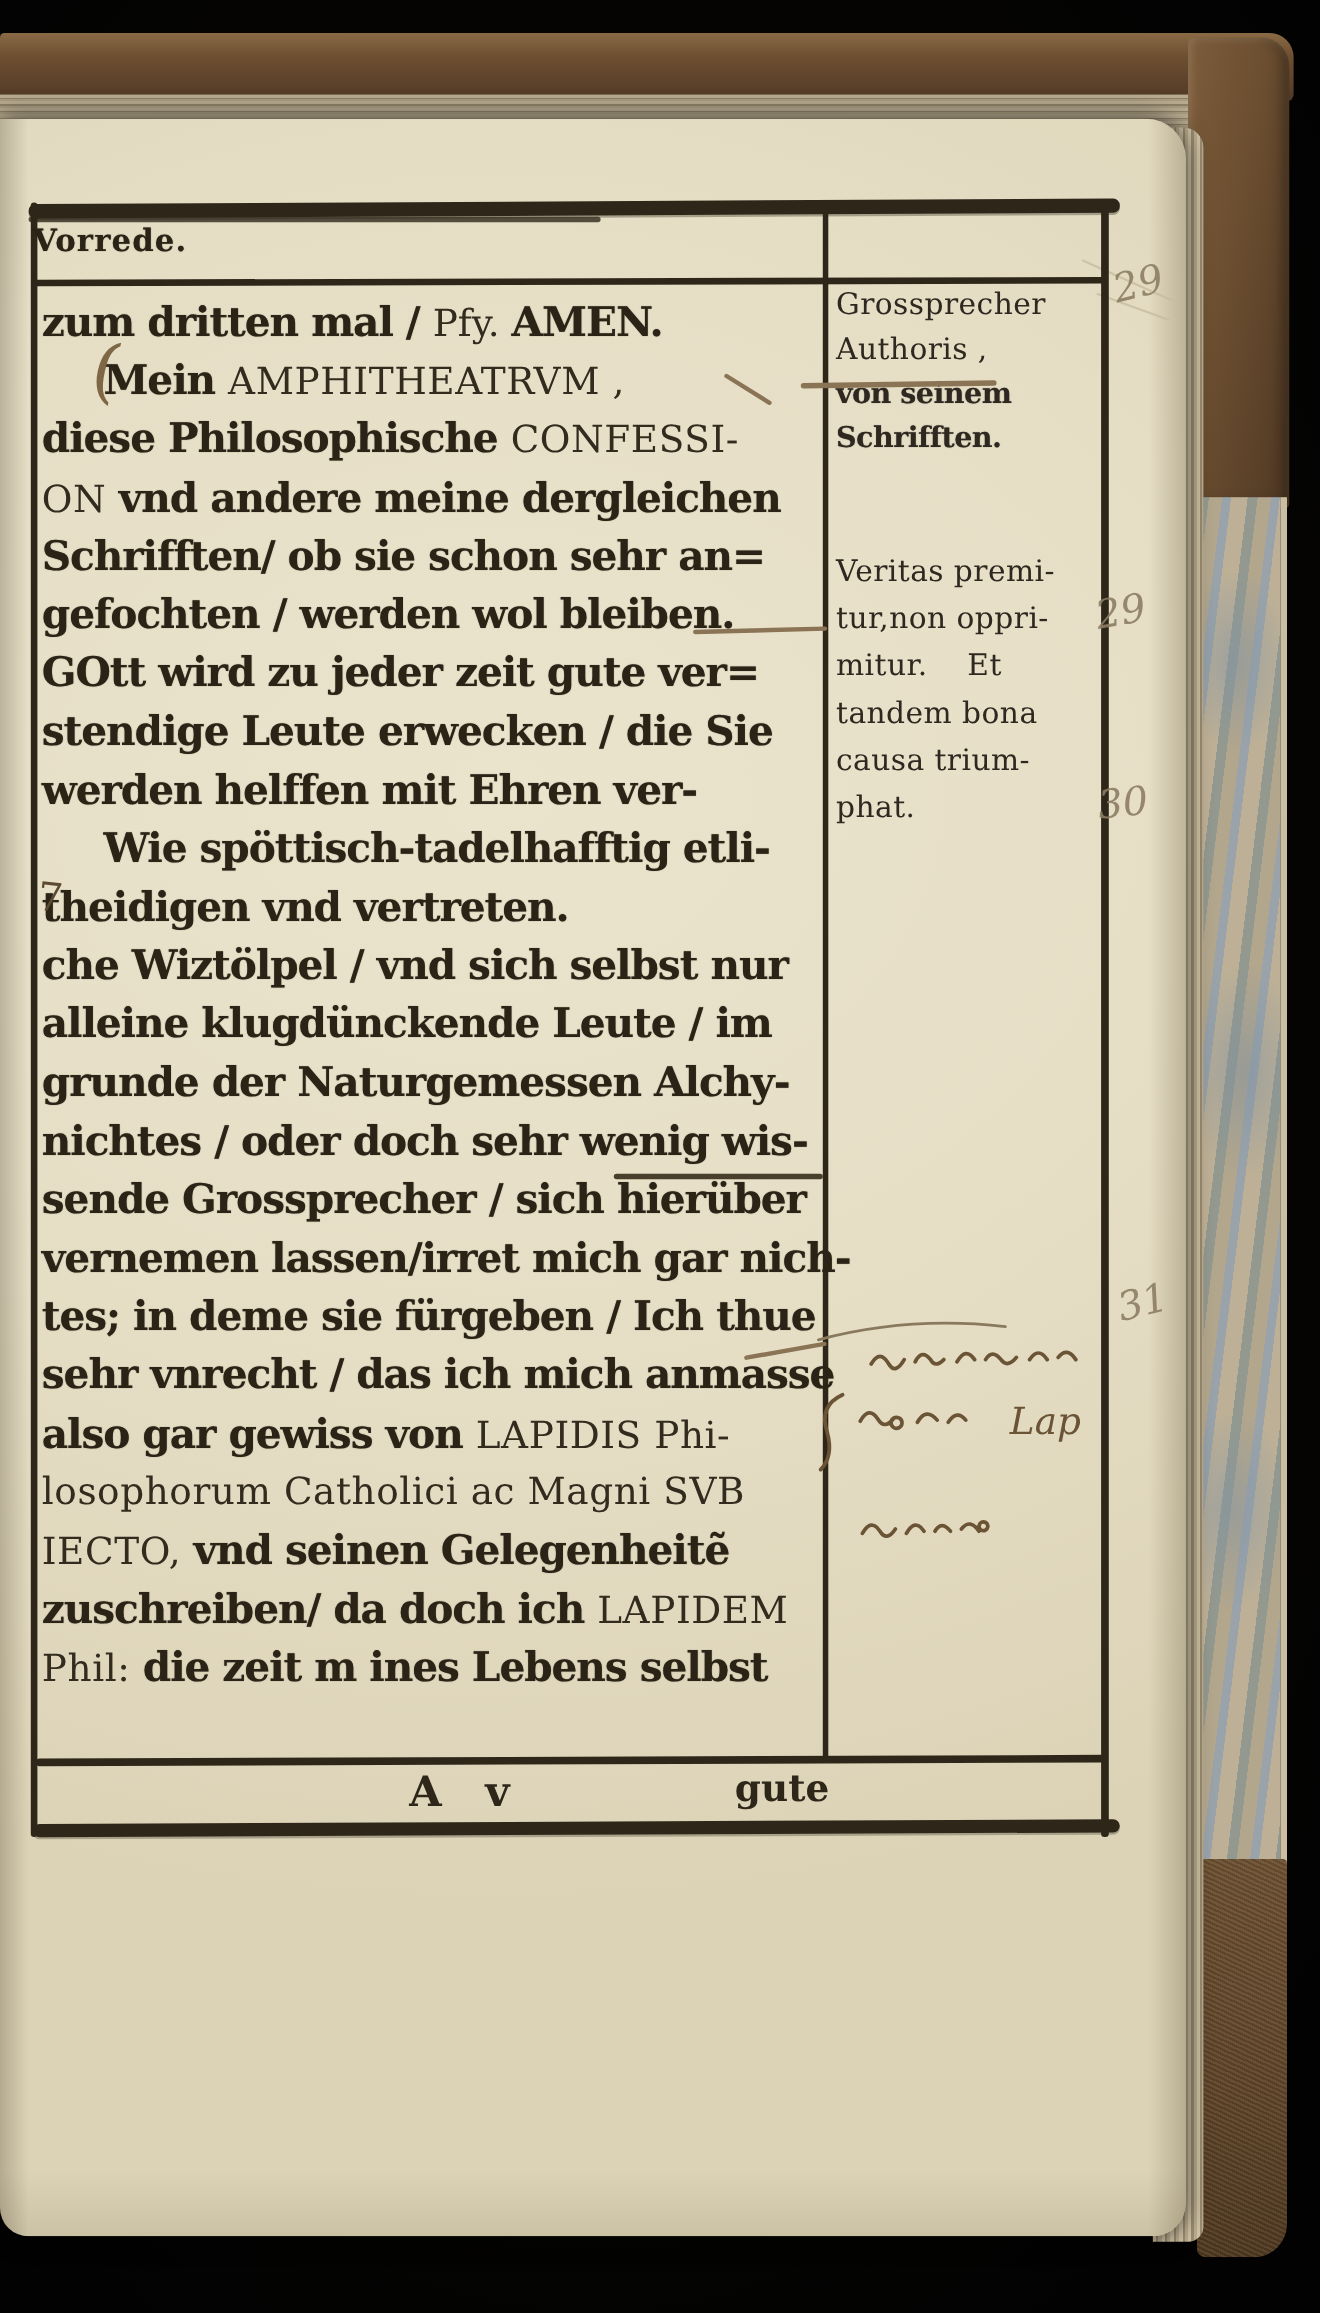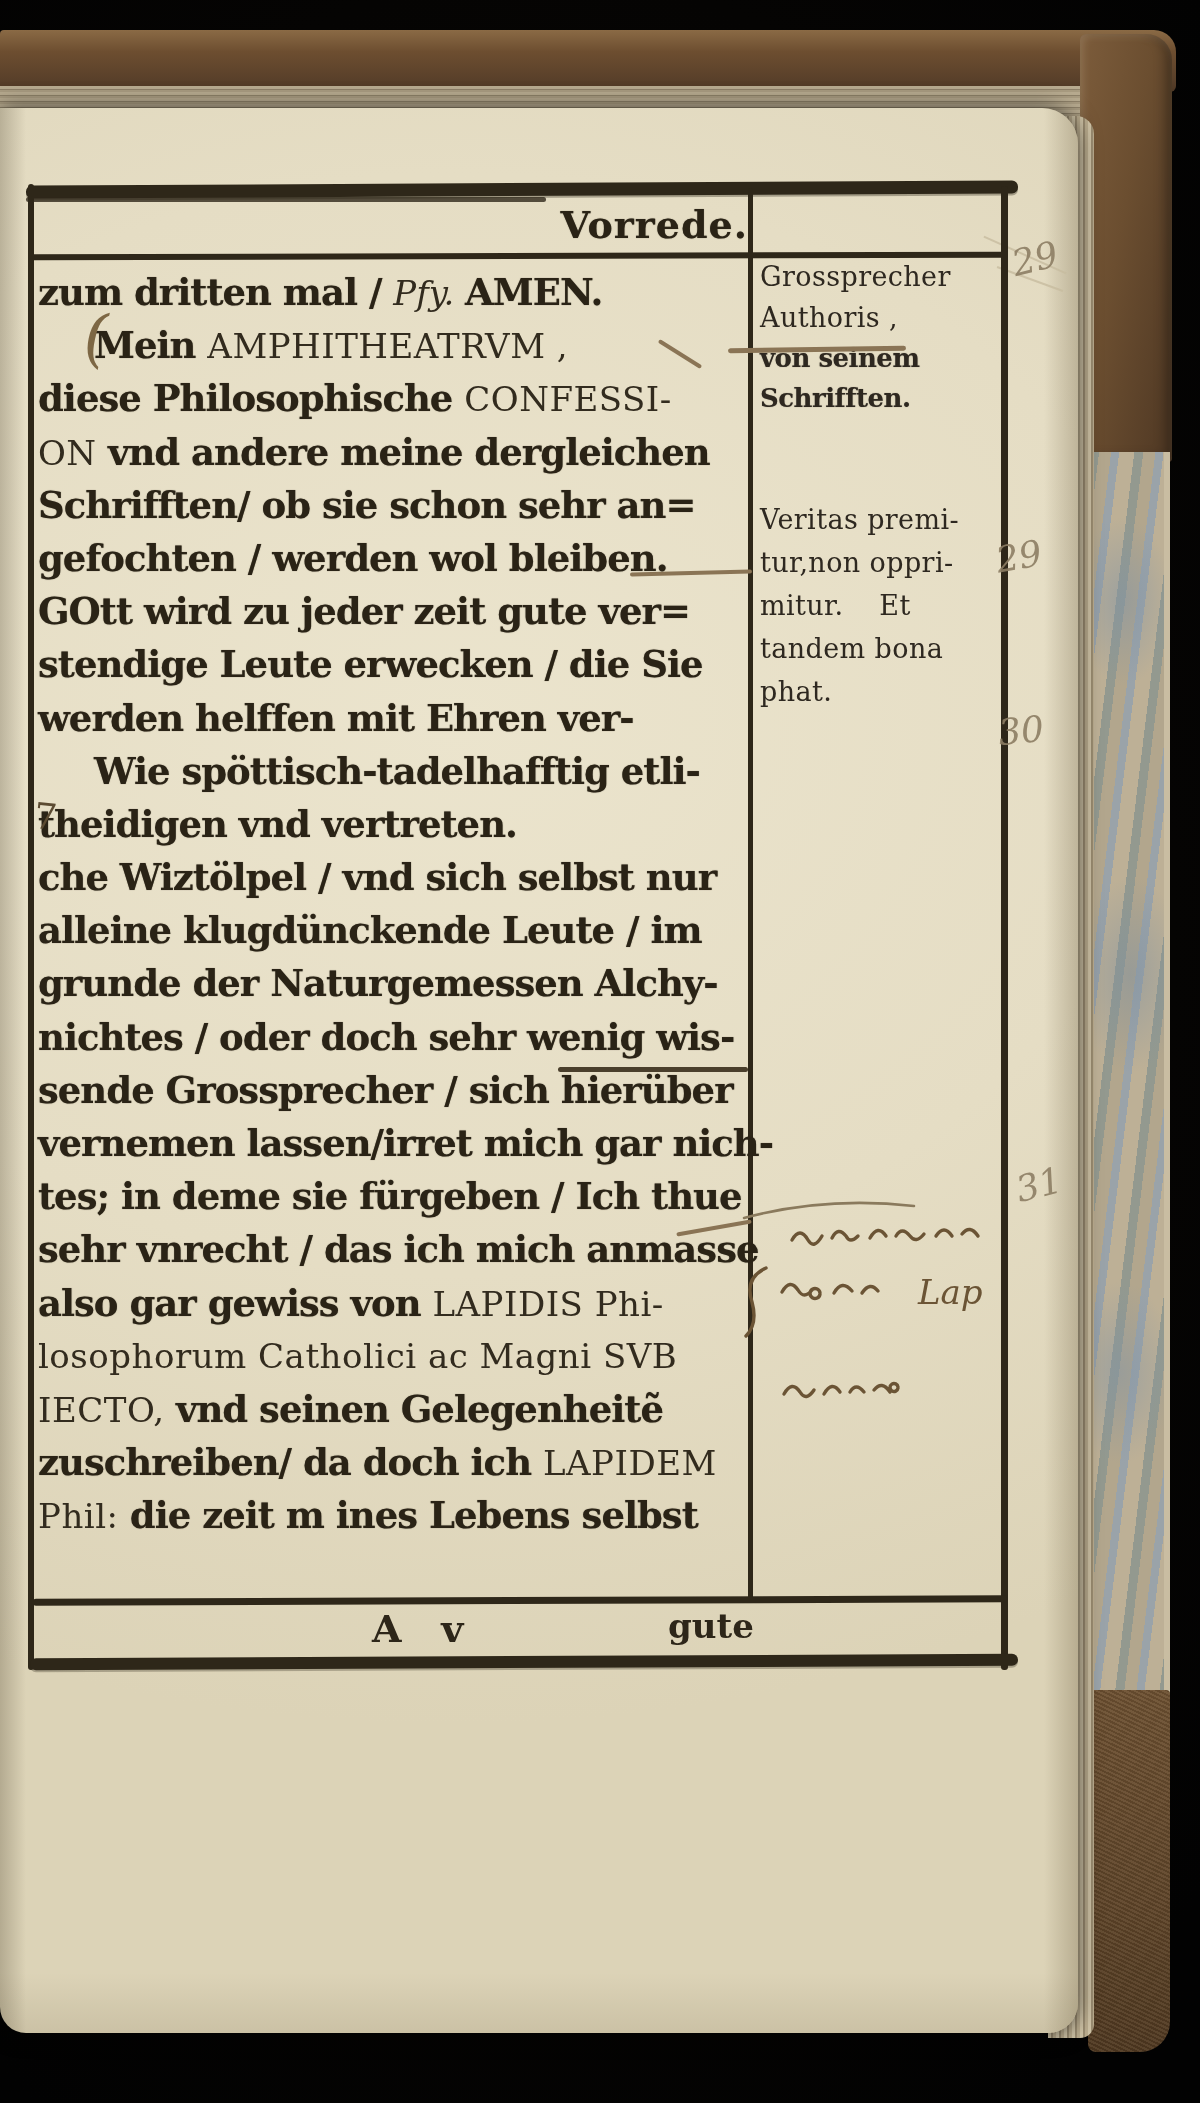--- a/index.html
+++ b/index.html
@@ -52,31 +52,31 @@
   .rule-top{left:26px;top:183px;width:992px;height:13px;transform:rotate(-.3deg);
     border-radius:6px;box-shadow:0 2px 0 rgba(46,39,25,.35);}
   .rule-top2{left:26px;top:197px;width:520px;height:5px;border-radius:3px;opacity:.8;}
   .rule-head{left:30px;top:253px;width:976px;height:6px;transform:rotate(-.15deg);border-radius:3px;}
   .vline-left{left:28px;top:184px;width:6px;height:1486px;border-radius:3px;}
   .vline-div{left:748px;top:188px;width:5px;height:1414px;border-radius:3px;}
   .vline-right{left:1001px;top:186px;width:7px;height:1484px;border-radius:3px;}
   .rule-bot1{left:33px;top:1597px;width:974px;height:7px;transform:rotate(-.2deg);border-radius:3px;}
   .rule-bot2{left:30px;top:1656px;width:988px;height:12px;transform:rotate(-.25deg);
     border-radius:6px;box-shadow:0 2px 0 rgba(46,39,25,.3);}
-  .header{position:absolute;left:30px;top:202px;width:718px;text-align:right;
-    font-size:38px;font-weight:bold;letter-spacing:1px;color:#2a2316;
+  .header{position:absolute;left:30px;top:202px;width:718px;text-align:left;
+    font-size:28px;font-weight:bold;letter-spacing:1px;color:#2a2316;
     text-shadow:0 0 1px rgba(42,35,22,.6);}
   .maintext{position:absolute;left:38px;top:266px;width:712px;}
   .tline{height:53.2px;line-height:53.2px;white-space:nowrap;overflow:visible;}
   .tline.indent{padding-left:56px;}
   .seg-fraktur{font-family:"DejaVu Serif",serif;font-weight:bold;font-size:37px;
     letter-spacing:-1px;color:#2a2316;text-shadow:0 0 1px rgba(42,35,22,.55);}
   .seg-roman{font-family:"DejaVu Serif",serif;font-weight:normal;font-size:34px;
     letter-spacing:.5px;color:#322b1e;text-align:center;}
-  .seg-italic{font-family:"DejaVu Serif",serif;font-style:italic;font-size:34px;color:#322b1e;}
+  .seg-italic{font-family:"DejaVu Serif",serif;font-size:34px;color:#322b1e;}
 
   .margincol{position:absolute;left:760px;width:238px;}
   .mnote1{top:256px;}
   .mnote2{top:498px;}
   .mline-roman{font-size:27px;line-height:41px;color:#2e2820;letter-spacing:.4px;}
   .mnote2 .mline-roman{line-height:43px;}
   .mline-fraktur{font-size:26px;line-height:40px;font-weight:bold;color:#2e2820;
     letter-spacing:-.5px;text-shadow:0 0 1px rgba(46,40,32,.5);}
 
   .sig-row{position:absolute;top:1606px;height:32px;}
@@ -164,20 +164,21 @@
     <div class="mline-roman">Grossprecher</div>
     <div class="mline-roman">Authoris ,</div>
     <div class="mline-fraktur">von seinem</div>
     <div class="mline-fraktur">Schrifften.</div>
   </div>
   <div class="margincol mnote2 abs">
     <div class="mline-roman">Veritas premi-</div>
     <div class="mline-roman">tur,non oppri-</div>
     <div class="mline-roman">mitur.&nbsp;&nbsp;&nbsp;&nbsp;Et</div>
     <div class="mline-roman">tandem bona</div>
+    <div class="mline-roman">causa trium-</div>
     <div class="mline-roman">phat.</div>
   </div>
 
   <div class="abs sig-row sig">A&nbsp;&nbsp;&nbsp;v</div>
   <div class="abs sig-row catchword">gute</div>
 
   <div class="pencil pn1">29</div>
   <div class="pencil pn2">29</div>
   <div class="pencil pn3">30</div>
   <div class="pencil pn4">31</div>

